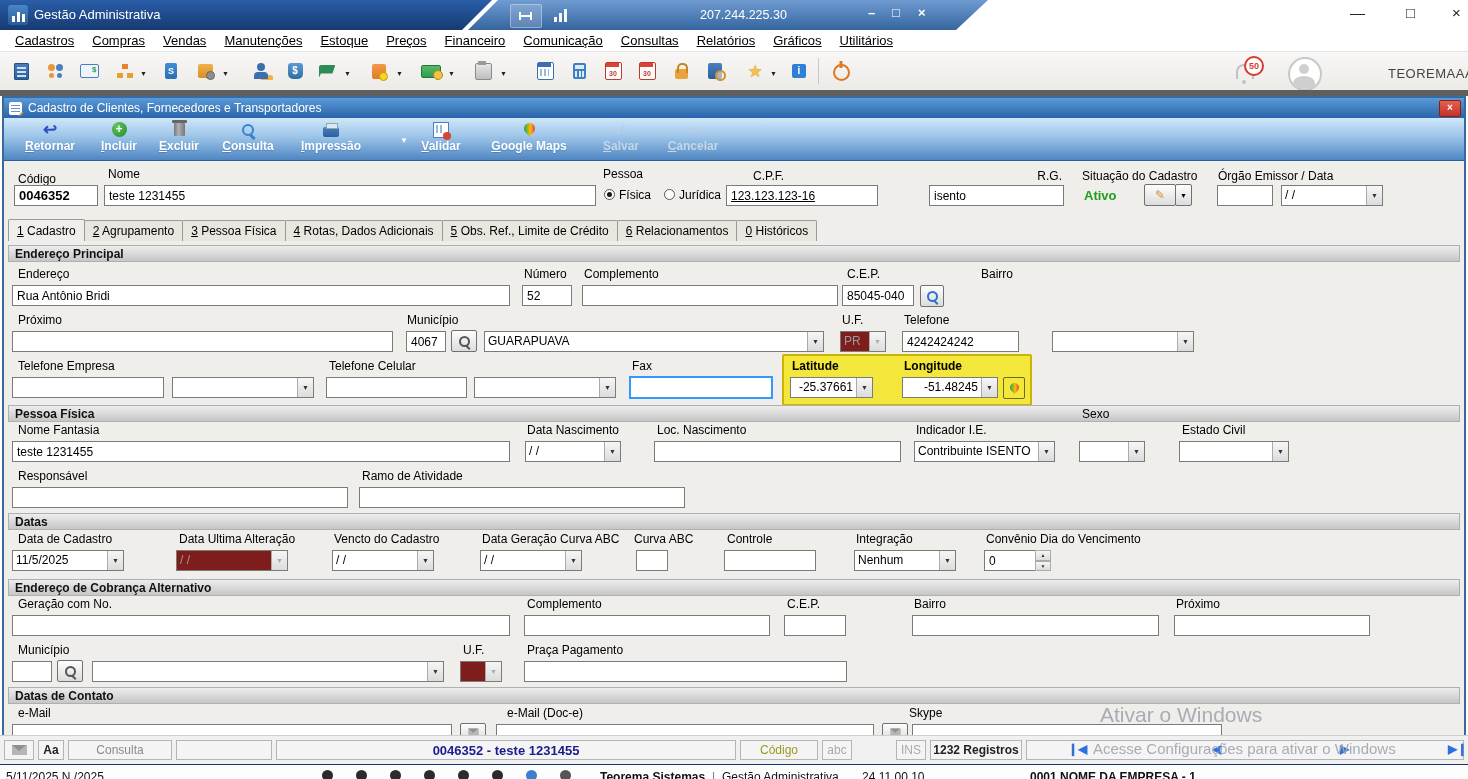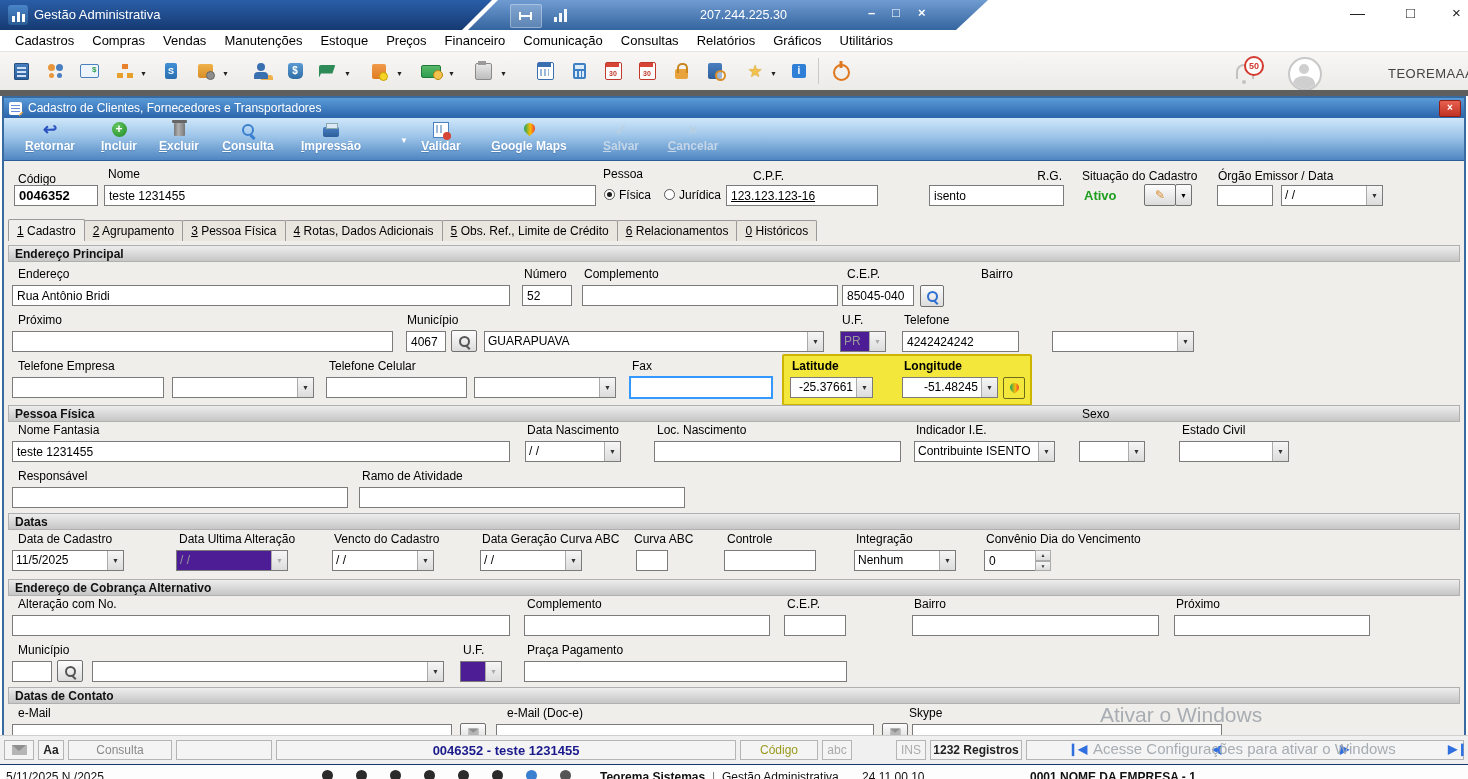--- a/index.html
+++ b/index.html
@@ -20,21 +20,21 @@
   .rdp-pin{position:absolute;left:10px;top:10px;width:9px;height:2px;background:#fff;}
   .rdp-pin::before,.rdp-pin::after{content:"";position:absolute;top:-3px;width:2px;height:8px;background:#fff;}
   .rdp-pin::before{left:-2px}.rdp-pin::after{right:-2px}
   .sig{position:absolute;left:86px;top:9px;display:flex;align-items:flex-end;gap:2px;}
   .sig i{display:block;width:3px;background:#fff;opacity:.95}
   .rdp-ip{position:absolute;left:232px;top:8px;color:#fff;font-size:12.5px;}
   .rdp-ctl{position:absolute;top:5px;color:#fff;font-size:13px;font-weight:bold;cursor:default;}
   .host-ctl{position:absolute;top:4px;color:#222;font-size:15px;cursor:default;}
   
   #menubar{position:absolute;left:0;top:30px;width:100%;height:22px;background:#fff;border-bottom:1px solid #e4e4e4;display:flex;align-items:center;padding-left:6px;box-sizing:border-box;}
-  .menu-item{font-size:13px;color:#000;padding:2px 9px;cursor:default;}
+  .menu-item{font-size:13px;color:#000;padding:2px 9px;cursor:default;text-decoration:underline;}
   
   #maintb{position:absolute;left:0;top:52px;width:100%;height:38px;background:linear-gradient(180deg,#f8f7f5,#ecebe8);border-bottom:1px solid #c9c9c9;}
   .tbi{position:absolute;top:8px;width:22px;height:22px;display:flex;align-items:center;justify-content:center;cursor:pointer;}
   .dd{position:absolute;top:18px;font-size:7px;color:#222;}
   .ic{position:relative;border-radius:2px;}
   .ic-bldg{width:15px;height:17px;background:linear-gradient(180deg,#4a7fc0,#2d5e9b);box-shadow:inset 0 0 0 1px #24507f;}
   .ic-bldg::before{content:"";position:absolute;left:3px;top:3px;width:9px;height:11px;background:repeating-linear-gradient(0deg,#cfe2f5 0 2px,transparent 2px 4px);}
   .ic-people{width:17px;height:16px;}
   .ic-people::before{content:"";position:absolute;left:1px;top:1px;width:7px;height:7px;border-radius:50%;background:#e8963c;box-shadow:0 8px 0 -1px #e8963c;}
   .ic-people::after{content:"";position:absolute;right:1px;top:1px;width:7px;height:7px;border-radius:50%;background:#4a7fc0;box-shadow:0 8px 0 -1px #4a7fc0;}
@@ -114,21 +114,21 @@
   .fdd{position:absolute;left:396px;top:18px;font-size:8px;color:#fff;cursor:pointer;}
   
   .lb{position:absolute;font-size:12px;color:#000;white-space:nowrap;}
   .ti{position:absolute;height:21px;border:1px solid #7b7b7b;font-family:"Liberation Sans",sans-serif;font-size:12px;padding:0 4px;background:#fff;box-sizing:border-box;color:#000;}
   .ti:disabled{background:#f0f0f0;color:#8a8a8a;}
   .ti.focusd{border:2px solid #3399ff;}
   .combo{position:absolute;height:21px;background:#fff;border:1px solid #7b7b7b;display:flex;box-sizing:border-box;cursor:pointer;}
   .combo .ct{flex:1;font-size:12px;padding:2px 3px;overflow:hidden;white-space:nowrap;color:#000;}
   .combo .ct.r{text-align:right;}
   .combo .ca{width:15px;background:linear-gradient(180deg,#f6f6f6,#dcdcdc);border-left:1px solid #ababab;font-size:7px;display:flex;align-items:center;justify-content:center;color:#333;}
-  .combo.dis{background:#4c1d95;gap:8px;}
+  .combo.dis{background:#7f1d1d;gap:8px;}
   .combo.dis .ct{color:#9a9a9a;}
   .combo.dis .ca{color:#aaa;}
   .sbtn{position:absolute;width:26px;height:22px;background:linear-gradient(180deg,#fdfdfd,#dcdcdc);border:1px solid #707070;border-radius:2px;display:flex;align-items:center;justify-content:center;cursor:pointer;box-sizing:border-box;}
   .m-mag{width:7px;height:7px;border:2px solid #555;border-radius:50%;position:relative;}
   .m-mag::after{content:"";position:absolute;left:6px;top:7px;width:2px;height:5px;background:#555;transform:rotate(-45deg);}
   .m-mag.blue{border-color:#2f6fd0;}
   .m-mag.blue::after{background:#2f6fd0;}
   .sh{position:absolute;left:4px;width:1452px;height:17px;background:linear-gradient(180deg,#ededed,#c6c6c6);border:1px solid #b0b0b0;font-weight:bold;font-size:12px;padding:1px 0 0 6px;box-sizing:border-box;color:#111;}
   .radio{position:absolute;width:11px;height:11px;border:1px solid #555;border-radius:50%;background:#fff;box-sizing:border-box;}
   .radio.sel::after{content:"";position:absolute;left:2px;top:2px;width:5px;height:5px;border-radius:50%;background:#1a1a1a;}
@@ -509,21 +509,21 @@
         <span class="ca">▼</span>
       </div>
     <div class="lb" style="left:982px;top:434px">Convênio Dia do Vencimento</div>
     <input class="ti" style="left: 980px; top: 452px; width: 52px;" value="0">
     <div class="spinner" style="left:1031px;top:452px">
         <i>▲</i>
         <i>▼</i>
       </div>
 
     <div class="sh" style="top:481px">Endereço de Cobrança Alternativo</div>
-    <div class="lb" style="left:14px;top:499px">Alteração com No.</div>
+    <div class="lb" style="left:14px;top:499px">Geração com No.</div>
     <input class="ti" style="left: 8px; top: 517px; width: 498px;">
     <div class="lb" style="left:523px;top:499px">Complemento</div>
     <input class="ti" style="left: 520px; top: 517px; width: 246px;">
     <div class="lb" style="left:783px;top:499px">C.E.P.</div>
     <input class="ti" style="left: 780px; top: 517px; width: 62px;">
     <div class="lb" style="left:910px;top:499px">Bairro</div>
     <input class="ti" style="left: 908px; top: 517px; width: 247px;">
     <div class="lb" style="left:1172px;top:499px">Próximo</div>
     <input class="ti" style="left: 1170px; top: 517px; width: 196px;">
     <div class="lb" style="left:14px;top:545px">Município</div>

